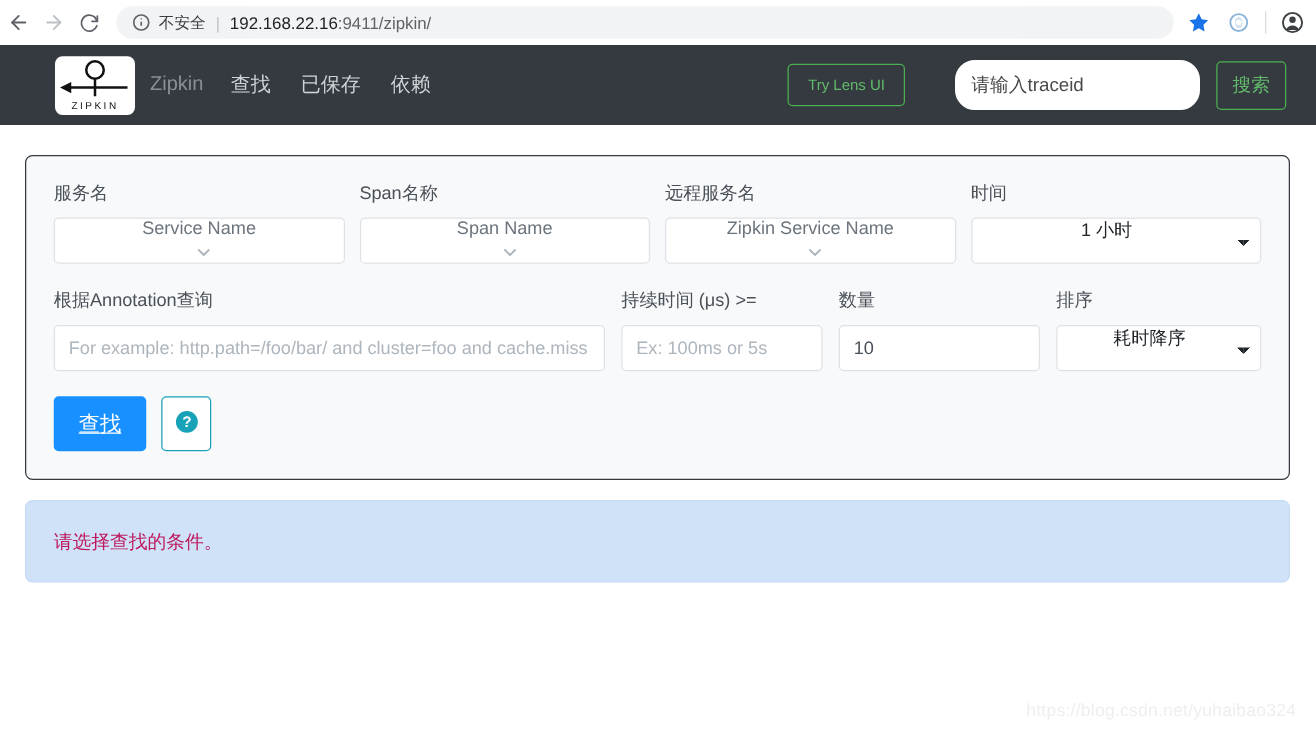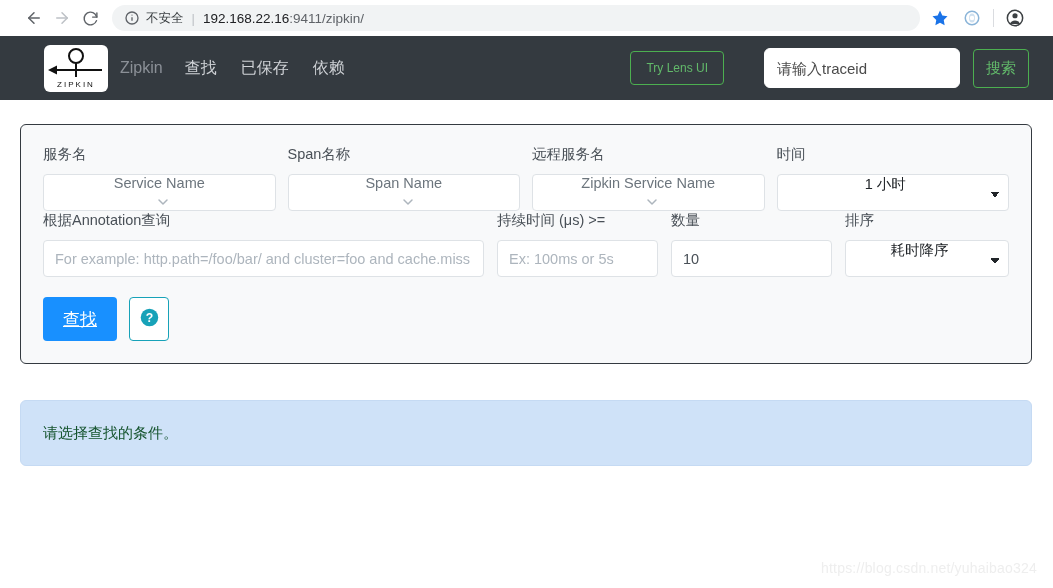--- a/index.html
+++ b/index.html
@@ -14,21 +14,21 @@
     overflow: hidden;
     position: relative;
   }
 
   
   .browser-bar {
     height: 36px;
     background: #ffffff;
     display: flex;
     align-items: center;
-    padding: 0 20px;
+    padding: 0 1px;
     box-sizing: border-box;
   }
   .nav-btn {
     width: 28px;
     height: 28px;
     display: flex;
     align-items: center;
     justify-content: center;
     color: #5f6368;
     flex: 0 0 auto;
@@ -150,21 +150,21 @@
     border-radius: 4px;
     cursor: pointer;
     font-family: inherit;
     white-space: nowrap;
   }
   .trace-input {
     width: 196px;
     height: 40px;
     margin-left: 40px;
     border: 1px solid #ffffff;
-    border-radius: 6px;
+    border-radius: 16px;
     background: #ffffff;
     font-size: 15px;
     padding: 0 12px;
     box-sizing: border-box;
     font-family: inherit;
     color: #333;
   }
   .trace-input::placeholder { color: #4a4a4a; }
   .search-btn {
     margin-left: 13px;
@@ -189,21 +189,21 @@
     background: #f8f9fa;
     border: 1px solid #343a40;
     border-radius: 6px;
     padding: 20px 22px 22px 22px;
   }
   .field-row {
     display: flex;
     align-items: flex-start;
     justify-content: space-between;
   }
-  .field-row.row2 { }
+  .field-row.row2 { margin-top: 20px; }
   .field {
     display: flex;
     flex-direction: column;
   }
   .field-label {
     font-size: 14.5px;
     color: #495057;
     margin-bottom: 10px;
     white-space: nowrap;
   }
@@ -299,21 +299,21 @@
     top: 400px;
     width: 1012px;
     height: 66px;
     box-sizing: border-box;
     background: #cfe2f8;
     border: 1px solid #c5daf3;
     border-radius: 6px;
     display: flex;
     align-items: center;
     padding: 0 22px;
-    color: #14532d;
+    color: #be185d;
     font-size: 15px;
   }
 
   
   .watermark {
     position: absolute;
     right: 16px;
     bottom: 12px;
     color: #eeeeee;
     font-size: 14px;

